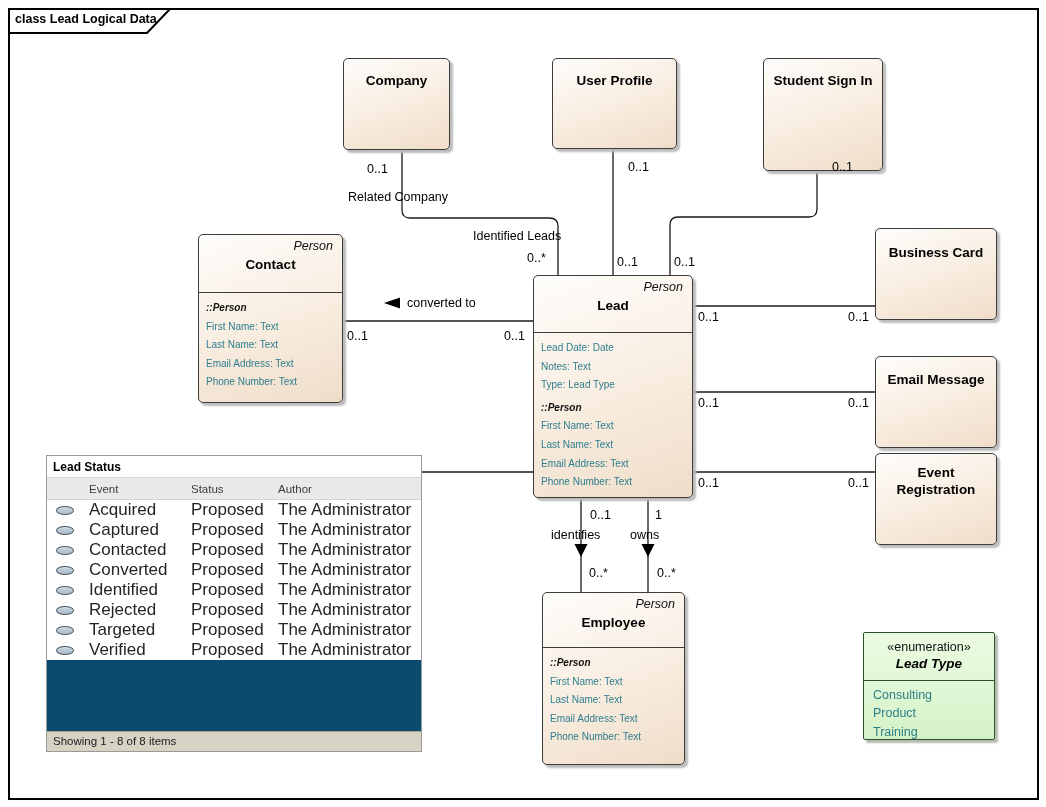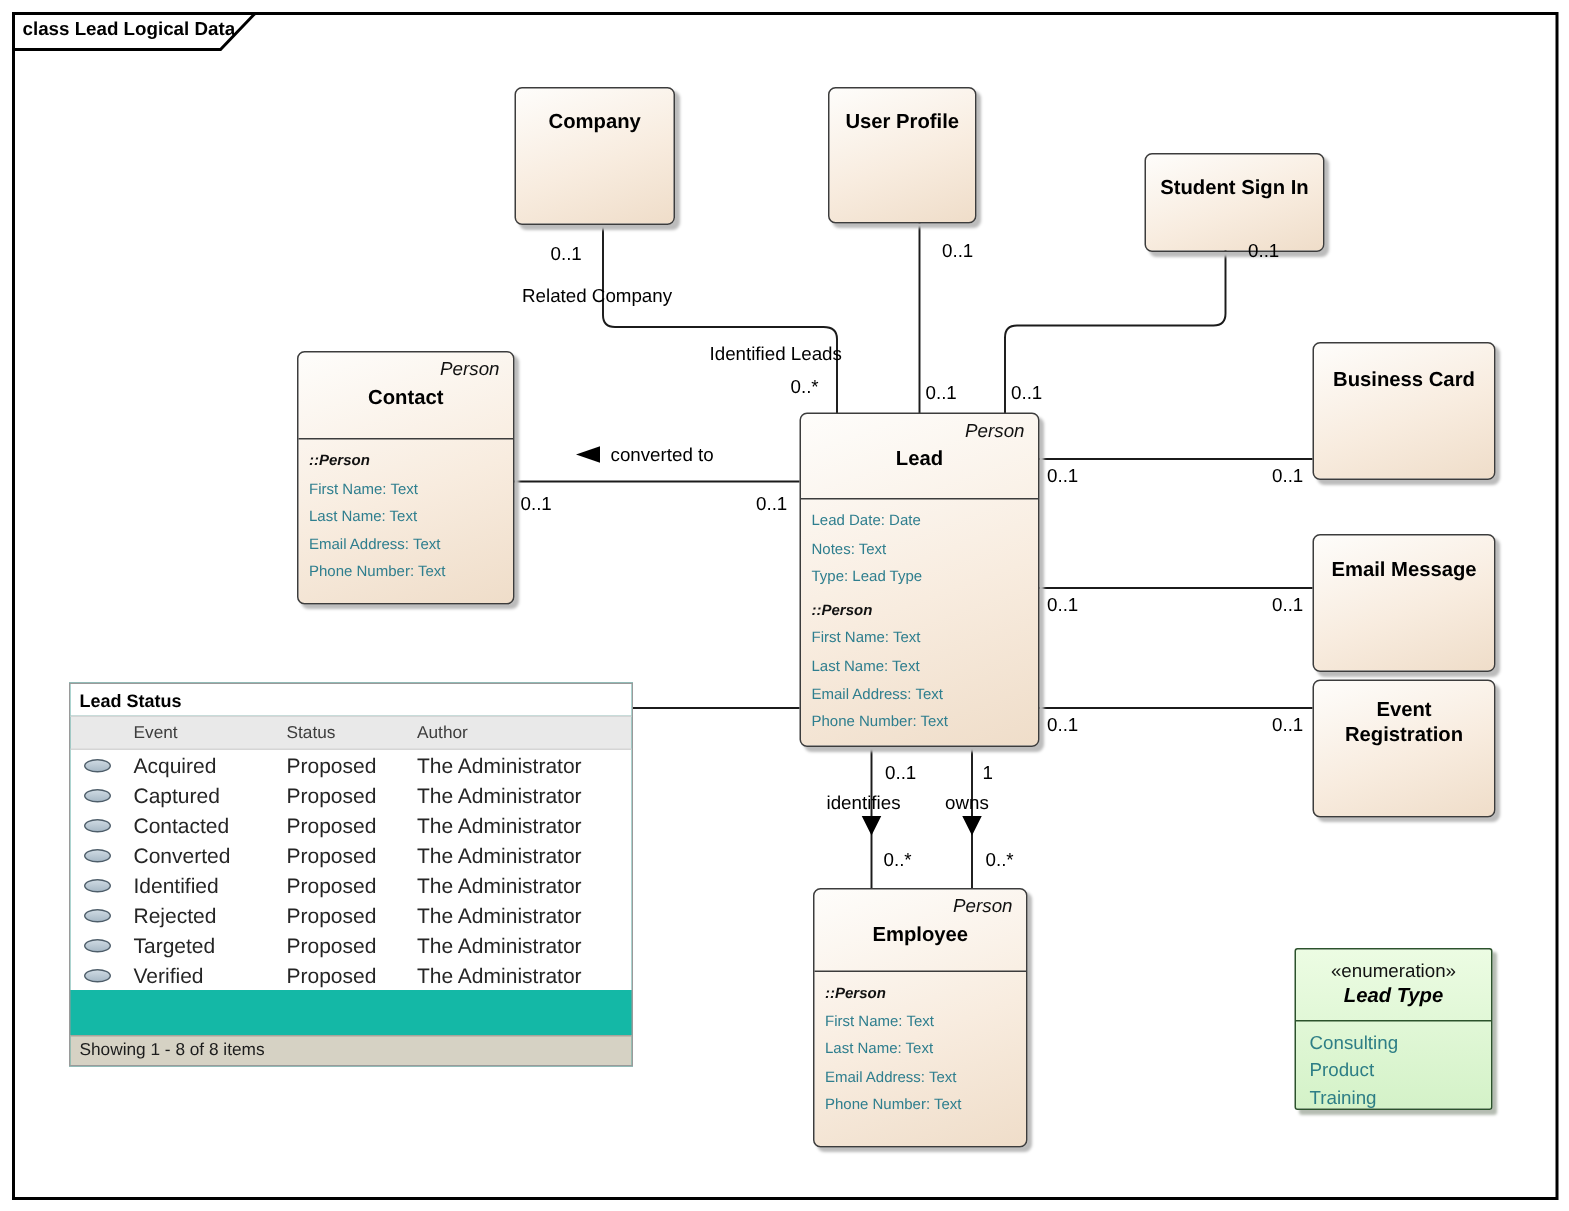--- a/index.html
+++ b/index.html
@@ -22,26 +22,26 @@
   .gap{height:4px;}
   .enum-box{position:absolute;z-index:2;border:1px solid #2c522c;border-radius:2px;
     background:linear-gradient(180deg,#ecfce3 0%,#d4f2c8 100%);
     box-shadow:3px 3px 2px #b5bcb2;box-sizing:border-box;}
   .enum-head{text-align:center;padding-top:6px;}
   .enum-stereo{font-size:12.5px;color:#111;line-height:16px;}
   .enum-name{font-weight:bold;font-size:13.5px;color:#000;line-height:17px;font-style:italic;}
   .enum-lits{border-top:1px solid #2c522c;padding:5px 9px 0 9px;font-size:12.5px;line-height:18.3px;color:#2e7e86;}
   .lbl{position:absolute;z-index:3;font-size:12.5px;color:#000;white-space:nowrap;}
   
-  #lead-status{position:absolute;left:46px;top:455px;width:376px;height:256px;background:#14b8a6;
+  #lead-status{position:absolute;left:46px;top:455px;width:376px;height:297px;background:#0c4a6e;
     border:1px solid #9a9a9a;box-sizing:border-box;z-index:2;}
   #ls-title{font-weight:bold;font-size:12px;color:#000;padding:4px 0 3px 6px;background:#fff;}
   .ls-grid{display:grid;grid-template-columns:42px 102px 87px auto;align-items:center;}
   #ls-header{background:#e9e9e9;height:21px;font-size:11.5px;color:#3d3d3d;border-top:1px solid #d5d5d5;border-bottom:1px solid #d5d5d5;}
-  .ls-row{height:20px;font-size:14px;color:#252525;background:#fff;}
+  .ls-row{height:20px;font-size:17px;color:#252525;background:#fff;}
   .ls-icon{width:18px;height:9px;border:1px solid #4d5d69;border-radius:50%/50%;
     background:linear-gradient(180deg,#cdd9e2,#a9bac7);margin-left:9px;box-sizing:border-box;}
   #ls-footer{position:absolute;left:0;right:0;bottom:0;height:19px;background:#d6d2c4;border-top:1px solid #a8a49a;
     font-size:11.5px;color:#1c1c1c;line-height:19px;padding-left:6px;}
 </style>
 </head>
 <body>
 
 <div id="stage">
 
@@ -67,24 +67,24 @@
     <g fill="#000000" stroke="none">
       <polygon points="384,303 400,297.5 400,308.5"></polygon>
       <polygon points="574.5,544 587.5,544 581,557"></polygon>
       <polygon points="641.5,544 654.5,544 648,557"></polygon>
     </g>
   </svg>
 
   <div class="uml-box" style="left:343px;top:58px;width:107px;height:92px;">
     <div class="simple-name">Company</div>
   </div>
-  <div class="uml-box" style="left:552px;top:58px;width:99px;height:91px;">
+  <div class="uml-box" style="left:552px;top:58px;width:125px;height:91px;">
     <div class="simple-name">User Profile</div>
   </div>
-  <div class="uml-box" style="left:763px;top:58px;width:120px;height:66px;margin-top:44px;">
+  <div class="uml-box" style="left:763px;top:58px;width:120px;height:113px;">
     <div class="simple-name">Student Sign In</div>
   </div>
   <div class="uml-box" style="left:875px;top:228px;width:122px;height:92px;">
     <div class="simple-name" style="padding-top:16px;">Business Card</div>
   </div>
   <div class="uml-box" style="left:875px;top:356px;width:122px;height:92px;">
     <div class="simple-name" style="padding-top:15px;">Email Message</div>
   </div>
   <div class="uml-box" style="left:875px;top:453px;width:122px;height:92px;">
     <div class="simple-name cls-name wrap" style="padding-top:10px;">Event Registration</div>

